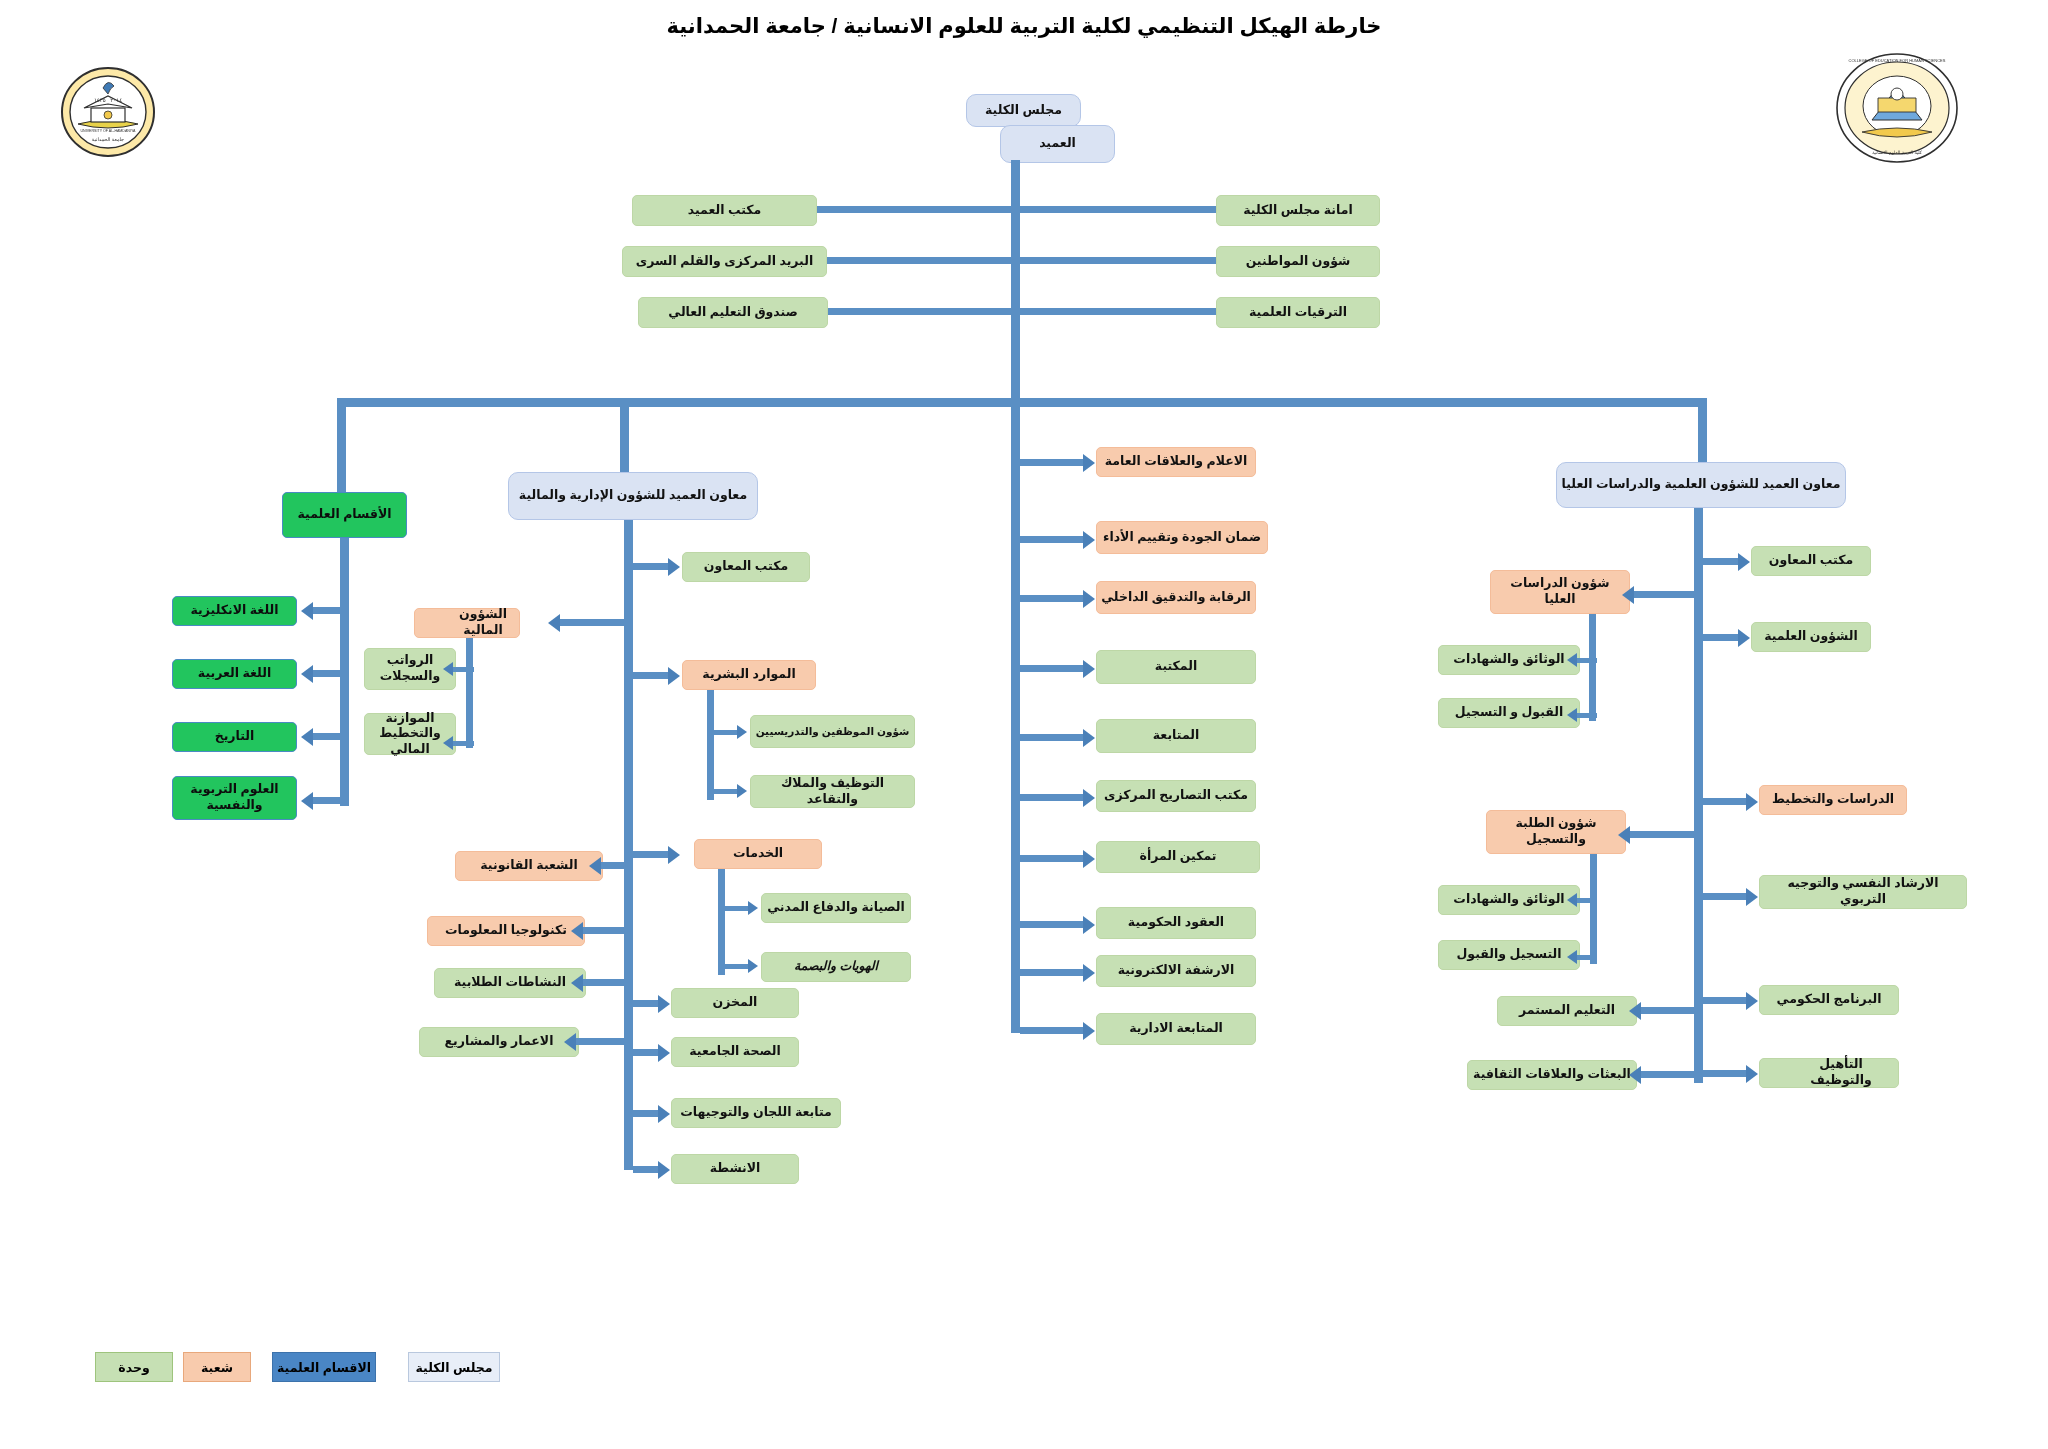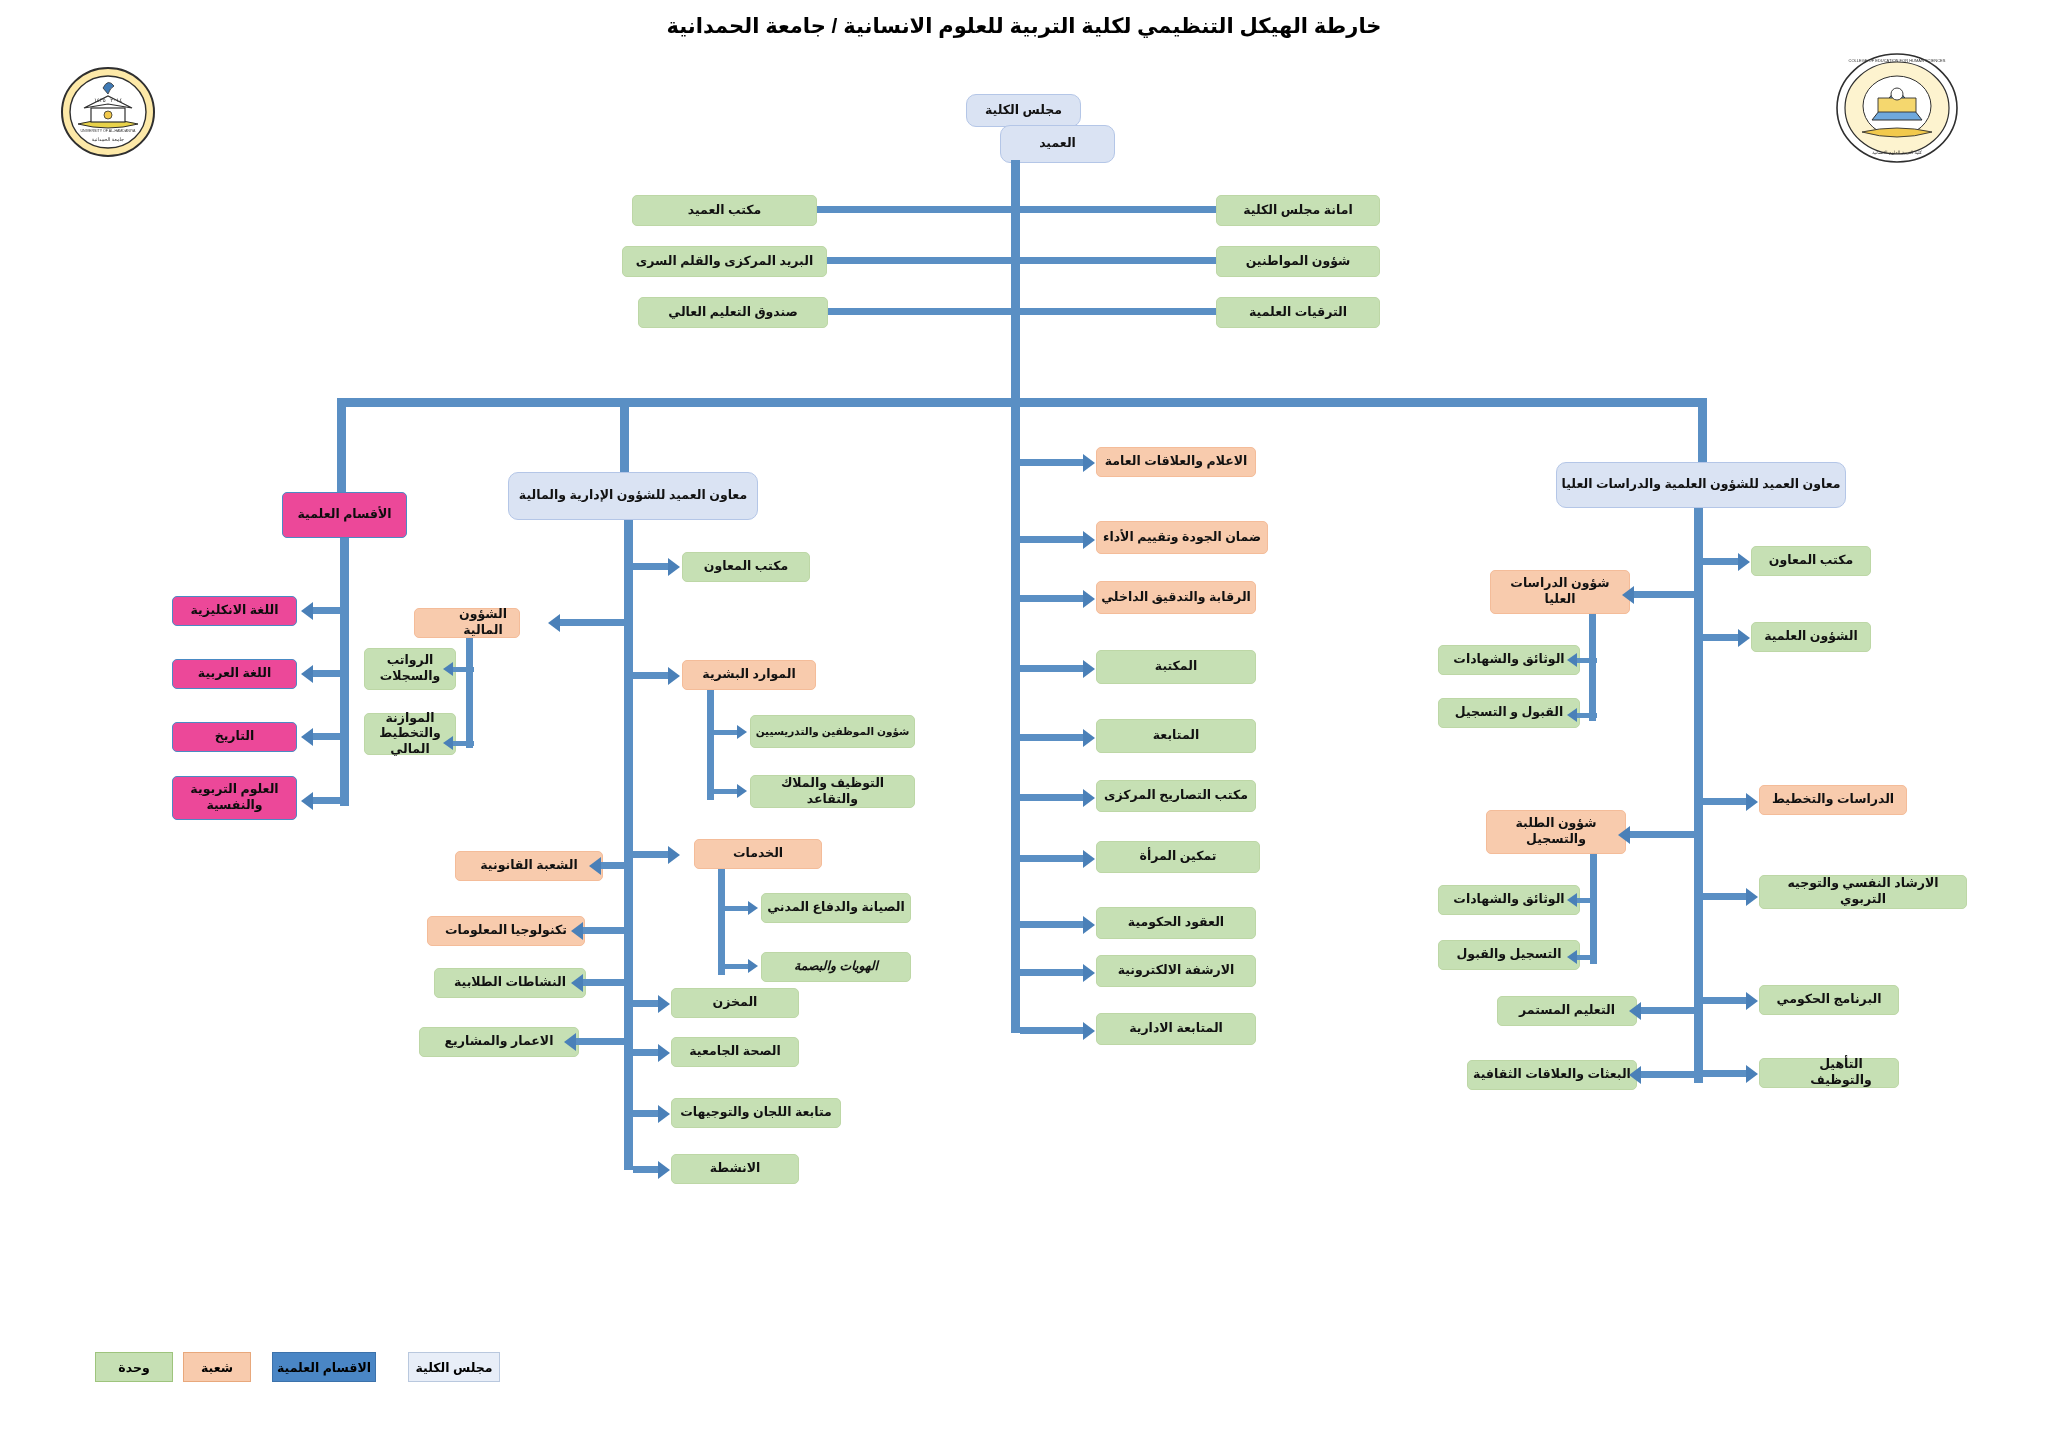--- a/index.html
+++ b/index.html
@@ -72,21 +72,21 @@
     color:#111;
   }
   
   .n-orange{
     background:#f8cbad;
     border:1px solid #f4bc99;
     color:#111;
   }
   
   .n-blue{
-    background:#ec4899;
+    background:#22c55e;
     border:1px solid #4a8ac4;
     color:#0d0d0d;
   }
   
   .n-pale{
     background:#dae3f3;
     border:1px solid #b4c6e7;
     color:#111;
     border-radius:10px;
   }

